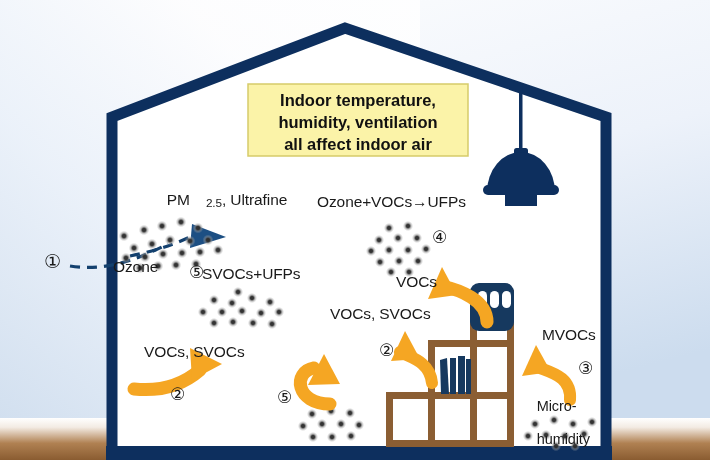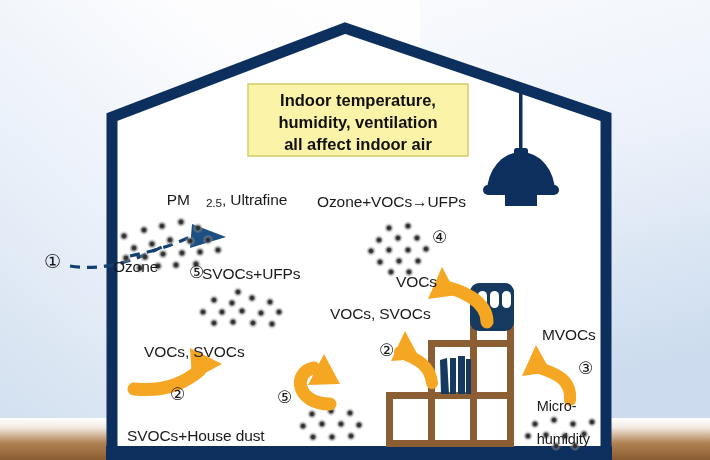--- a/index.html
+++ b/index.html
@@ -260,21 +260,20 @@
   <div class="lbl lbl-17" style="left:317px; top:193px;">Ozone+VOCs→UFPs</div>
 
   <div class="lbl lbl-17" style="left:202px; top:265px;">SVOCs+UFPs</div>
 
   <div class="lbl lbl-17" style="left:396px; top:273px;">VOCs</div>
 
   <div class="lbl lbl-17" style="left:330px; top:305px;">VOCs, SVOCs</div>
 
   <div class="lbl lbl-17" style="left:144px; top:343px;">VOCs, SVOCs</div>
 
-  <div class="lbl lbl-17" style="left:127px; top:427px;">SVOCs+House dust</div>
 
   <div class="lbl lbl-17" style="left:542px; top:326px;">MVOCs</div>
 
   <div class="lbl lbl-15" style="left:521px; top:382px;">
     <span>Micro-</span><br>
     <span>humidity</span>
   </div>
 
   <div class="num" style="left:44px; top:252px; font-size:19px;">①</div>
 

